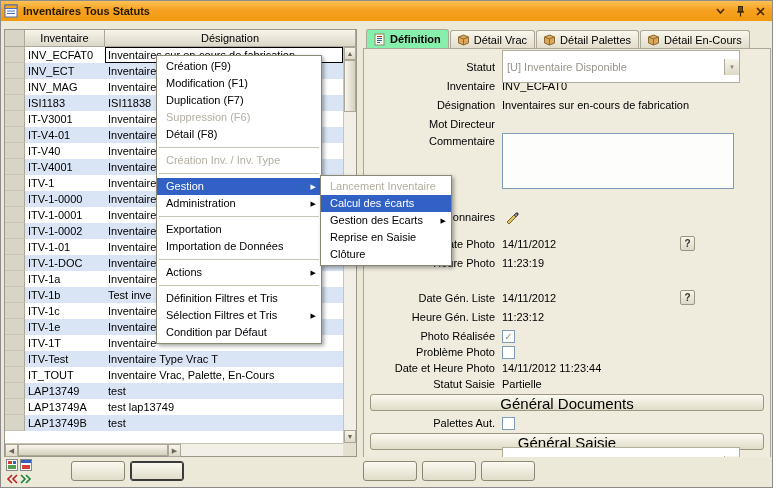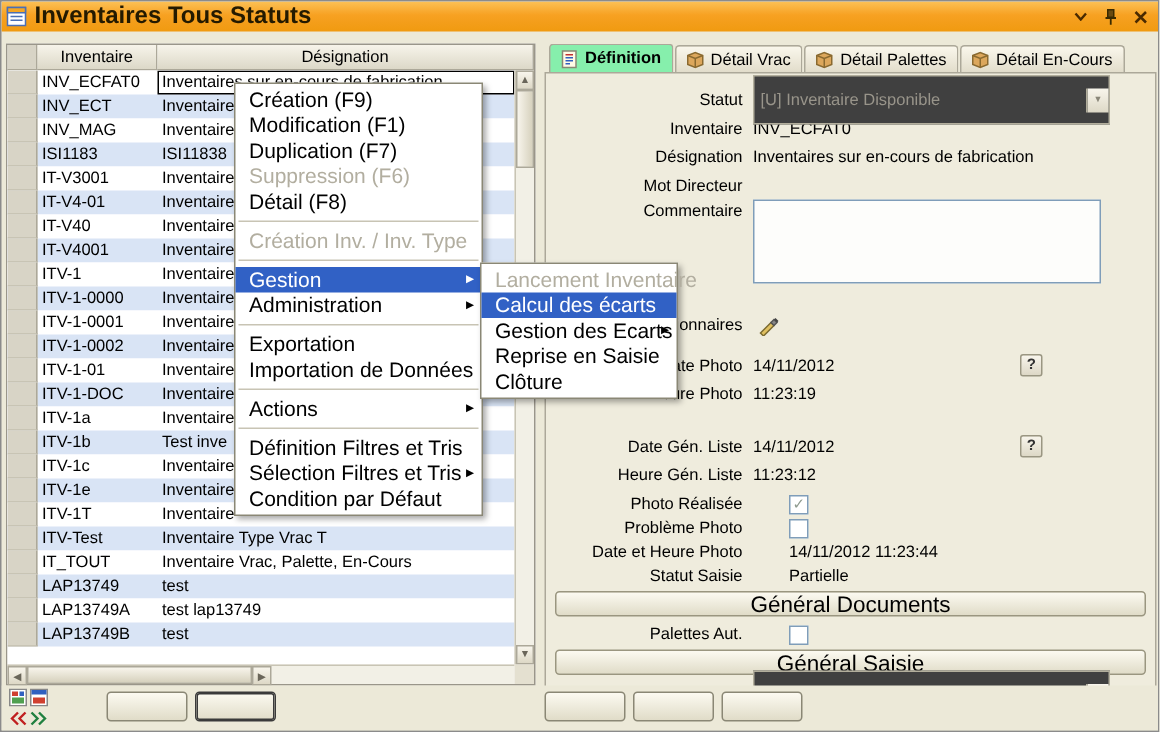--- a/index.html
+++ b/index.html
@@ -3,21 +3,21 @@
 <meta charset="utf-8">
 <style>
   * { margin:0; padding:0; box-sizing:border-box; }
   html,body { width:773px; height:488px; font-family:"Liberation Sans", sans-serif; }
   .window { position:relative; width:773px; height:488px; background:#ece9d8; border:1px solid #8b8b8b; overflow:hidden; }
 
   
   .titlebar { position:absolute; left:0; top:0; right:0; height:20px;
     background:linear-gradient(#fcc155,#f7a122 45%,#f09a10); display:flex; align-items:center; padding:0 3px; }
   .titlebar .app-icon { width:14px; height:14px; margin-right:5px; flex:none; }
-  .titlebar .title { font-size:16px; font-weight:bold; color:#241a00; flex:1; }
+  .titlebar .title { font-size:11px; font-weight:bold; color:#241a00; flex:1; }
   .tb-btn { width:18px; height:15px; margin-left:2px; display:flex; align-items:center; justify-content:center; cursor:pointer; }
   .tb-btn svg { display:block; }
 
   
   .left-panel { position:absolute; left:3px; top:28px; width:353px; height:428px; background:#fff; border:1px solid #9a968a; }
   .grid-header { display:flex; height:17px; font-size:11px; }
   .hcell { background:linear-gradient(#f7f4ea,#dcd8c8); border-right:1px solid #aca899; border-bottom:1px solid #aca899;
     text-align:center; line-height:16px; flex:none; overflow:hidden; }
   .hcell.corner { width:20px; background:#d8d4c6; }
   .hcell.c-inv { width:80px; }
@@ -45,25 +45,25 @@
   
   .right-panel { position:absolute; left:362px; top:28px; width:408px; height:430px; }
   .tabs { display:flex; height:19px; padding-left:3px; gap:1px; align-items:flex-end; }
   .tab { display:flex; align-items:center; gap:4px; font-size:11px; padding:2px 7px 2px 6px; height:18px;
     background:linear-gradient(#faf7ec,#e2ddcb); border:1px solid #aca899; border-bottom:none; border-radius:3px 3px 0 0; cursor:pointer; }
   .tab.active { background:#86efac; font-weight:bold; height:19px; }
   .tab svg { display:block; flex:none; }
   .rp-content { position:absolute; left:0; top:19px; right:0; bottom:0; background:#efecdd; border:1px solid #aca899; border-top:1px solid #aca899; padding-top:8px; overflow:hidden; }
 
   .frow { display:flex; align-items:center; height:19px; font-size:11px; padding-right:8px; }
-  .frow.short { height:16px;gap:24px; }
+  .frow.short { height:16px; }
   .flabel { width:138px; flex:none; text-align:right; padding-right:7px; color:#000; white-space:nowrap; }
   .fval { color:#000; white-space:nowrap; }
   .fval.fixedw { width:170px; }
-  .combo { width:238px; height:33px; background:#404040; border:1px solid #b2ae9c; display:flex; align-items:center; position:relative; }
+  .combo { width:238px; height:33px; background:#ffffff; border:1px solid #b2ae9c; display:flex; align-items:center; position:relative; }
   .combo .cval { flex:1; padding-left:4px; font-size:11px; color:#98948a; white-space:nowrap; overflow:hidden; }
   .combo .cbtn { width:15px; height:16px; background:linear-gradient(#f8f5ec,#ddd8c6); border-left:1px solid #b2ae9c;
     color:#8a8678; font-size:6px; display:flex; align-items:center; justify-content:center; }
   .comment-row { align-items:flex-start; height:58px; }
   .comment-row .flabel { padding-top:2px; }
   .comment-box { width:232px; height:56px; background:#fdfdfb; border:1px solid #7f9db9; }
   .icon-btn { width:22px; height:18px; background:transparent; border:none; display:flex; align-items:center; justify-content:center; cursor:pointer; }
   .help-btn { width:15px; height:15px; margin-left:8px; background:linear-gradient(#f8f5ec,#ddd8c6); border:1px solid #9a9682;
     border-radius:2px; font-size:10px; font-weight:bold; color:#333; display:flex; align-items:center; justify-content:center; cursor:pointer; }
   .checkbox { width:13px; height:13px; background:#fff; border:1px solid #7f9db9; display:flex; align-items:center; justify-content:center;
@@ -80,21 +80,21 @@
   .bg-left { left:70px; } .bg-right { left:362px; }
   .btn { min-width:54px; height:20px; padding:0 8px; background:linear-gradient(#fcfaf1,#e0dcc8); border:1px solid #8a8775;
     border-radius:3px; font-size:11px; font-family:inherit; color:#000; cursor:pointer; }
   .btn.disabled { color:#a8a494; }
   .btn.default-btn { border:1px solid #3a3a3a; box-shadow:inset 0 0 0 1px #3a3a3a; }
 
   
   .menu { position:absolute; background:#fff; border:1px solid #8a8775; box-shadow:2px 2px 4px rgba(0,0,0,.35); padding:2px 0; z-index:50; }
   .context-menu { left:155px; top:54px; width:166px; }
   .submenu { left:319px; top:174px; width:132px; z-index:60; }
-  .menu-item { position:relative; height:17px; line-height:17px; font-size:14px; padding:0 16px 0 9px; color:#000;
+  .menu-item { position:relative; height:17px; line-height:17px; font-size:11px; padding:0 16px 0 9px; color:#000;
     white-space:nowrap; cursor:pointer; }
   .menu-item.disabled { color:#b2aea0; }
   .menu-item.highlighted { background:#3161c5; color:#fff; }
   .menu-item.has-sub .mi-arrow::after { content:"\25B6"; position:absolute; right:5px; top:0; font-size:7px; line-height:17px; }
   .menu-item.sep { height:1px; border-top:1px solid #c8c4b4; margin:4px 2px; padding:0; cursor:default; }
 </style>
 </head>
 <body>
 
 <div class="window">

